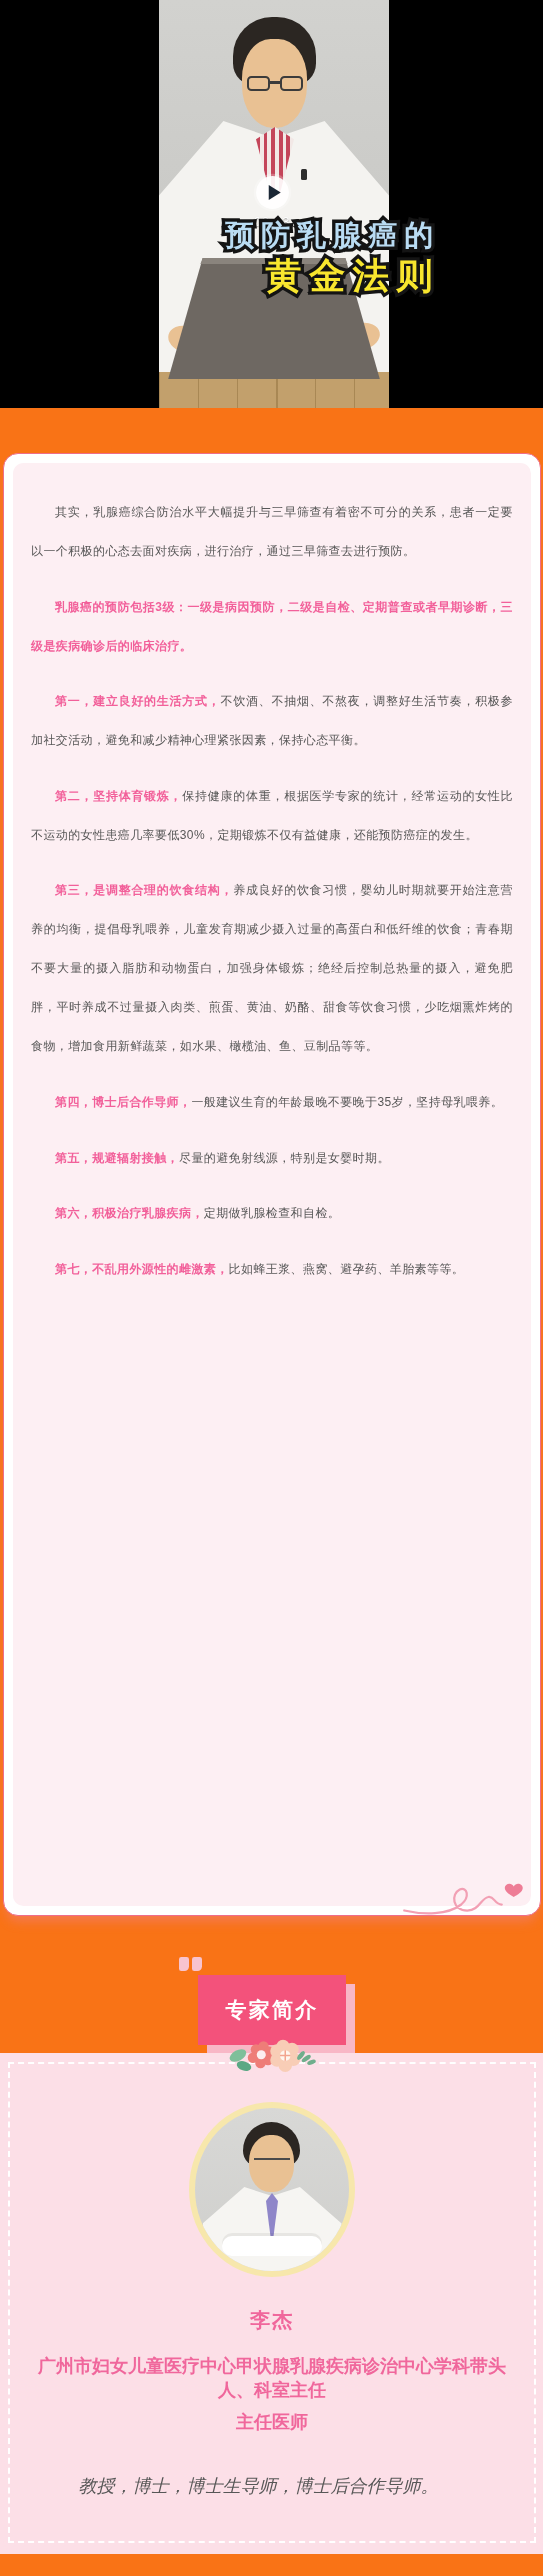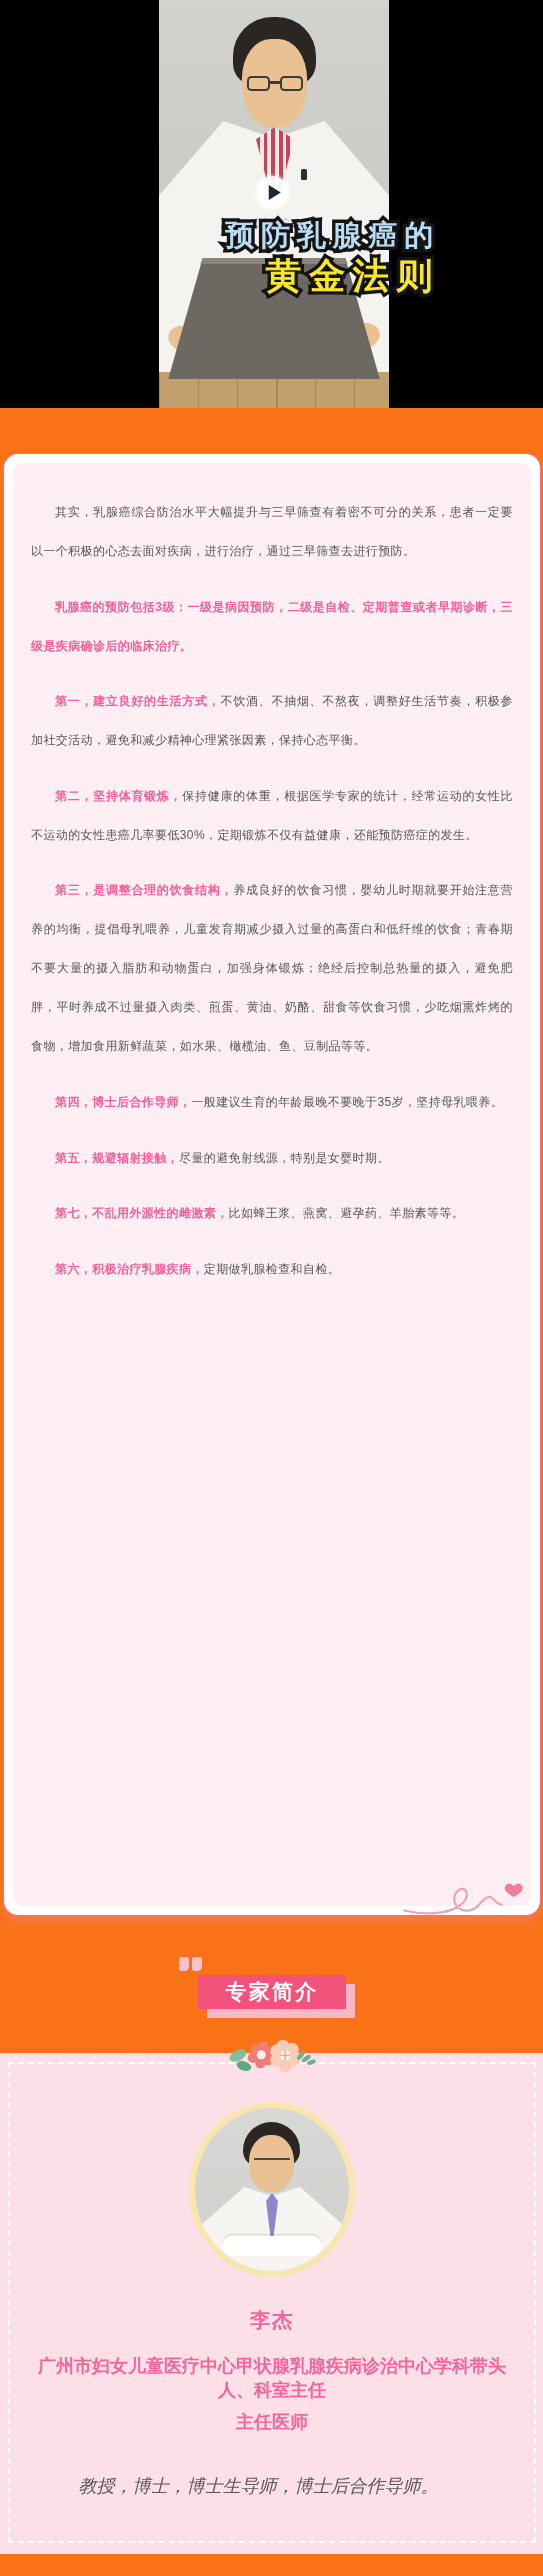--- a/index.html
+++ b/index.html
@@ -67,21 +67,21 @@
   .card-content p{margin:0 0 16.6px 0;font-size:12px;line-height:39px;letter-spacing:0.4px;
     text-indent:2em;color:#575757;text-align:justify;}
   .seg-pink{color:#f2609a;font-weight:bold;}
   .seg-gray{color:#575757;}
   .signature{position:absolute;right:10.6px;bottom:-6px;z-index:2;}
 
   
   .badge-zone{position:relative;height:137px;}
   .badge-wrap{position:absolute;left:0;top:59px;width:544px;text-align:center;}
   .badge{position:relative;display:inline-block;background:#f3527b;color:#fff;font-size:21px;
-    font-weight:bold;letter-spacing:2.3px;padding:3px 27px;box-shadow:9px 9px 0 0 #f8b7c6;}
+    font-weight:bold;letter-spacing:2.3px;padding:21px 27px;box-shadow:9px 9px 0 0 #f8b7c6;}
   .quote-marks{position:absolute;left:-19.6px;top:-18px;width:26px;height:15px;}
   .quote-marks span{position:absolute;top:0;width:9.8px;height:13.6px;background:#f8c3cf;border-radius:2.3px 2.3px 4.5px 2.3px;}
   .quote-marks span:first-child{left:0;}
   .quote-marks span:last-child{left:13px;}
 
   
   .profile{position:relative;height:501px;background:#fcdfe7;}
   .flowers{position:absolute;left:227px;top:-19.6px;z-index:3;}
   .profile-box{position:absolute;left:7.6px;right:7.6px;top:9px;bottom:10.6px;
     border:2.3px dashed #ffffff;box-sizing:border-box;text-align:center;}
@@ -154,22 +154,22 @@
   <div class="card">
     <div class="card-fill"></div>
     <div class="card-content" id="article-body">
         <p><span class="seg-gray">其实，乳腺癌综合防治水平大幅提升与三早筛查有着密不可分的关系，患者一定要以一个积极的心态去面对疾病，进行治疗，通过三早筛查去进行预防。</span></p>
         <p><span class="seg-pink">乳腺癌的预防包括3级：一级是病因预防，二级是自检、定期普查或者早期诊断，三级是疾病确诊后的临床治疗。</span></p>
         <p><span class="seg-pink">第一，建立良好的生活方式，</span><span class="seg-gray">不饮酒、不抽烟、不熬夜，调整好生活节奏，积极参加社交活动，避免和减少精神心理紧张因素，保持心态平衡。</span></p>
         <p><span class="seg-pink">第二，坚持体育锻炼，</span><span class="seg-gray">保持健康的体重，根据医学专家的统计，经常运动的女性比不运动的女性患癌几率要低30%，定期锻炼不仅有益健康，还能预防癌症的发生。</span></p>
         <p><span class="seg-pink">第三，是调整合理的饮食结构，</span><span class="seg-gray">养成良好的饮食习惯，婴幼儿时期就要开始注意营养的均衡，提倡母乳喂养，儿童发育期减少摄入过量的高蛋白和低纤维的饮食；青春期不要大量的摄入脂肪和动物蛋白，加强身体锻炼；绝经后控制总热量的摄入，避免肥胖，平时养成不过量摄入肉类、煎蛋、黄油、奶酪、甜食等饮食习惯，少吃烟熏炸烤的食物，增加食用新鲜蔬菜，如水果、橄榄油、鱼、豆制品等等。</span></p>
         <p><span class="seg-pink">第四，博士后合作导师，</span><span class="seg-gray">一般建议生育的年龄最晚不要晚于35岁，坚持母乳喂养。</span></p>
         <p><span class="seg-pink">第五，规避辐射接触，</span><span class="seg-gray">尽量的避免射线源，特别是女婴时期。</span></p>
+        <p><span class="seg-pink">第六，积极治疗乳腺疾病，</span><span class="seg-gray">定期做乳腺检查和自检。</span></p>
         <p><span class="seg-pink">第七，不乱用外源性的雌激素，</span><span class="seg-gray">比如蜂王浆、燕窝、避孕药、羊胎素等等。</span></p>
-        <p><span class="seg-pink">第六，积极治疗乳腺疾病，</span><span class="seg-gray">定期做乳腺检查和自检。</span></p>
       </div>
     <svg class="signature" width="128" height="42" viewBox="0 0 170 56">
       <path d="M4,42 C30,48 62,48 80,34 C92,24 88,10 78,14 C66,20 68,42 88,42 C104,42 106,26 116,24 C124,22 124,34 134,34" fill="none" stroke="#f2a0b4" stroke-width="3" stroke-linecap="round"></path>
       <path d="M150,10 c3,-6 12,-4 12,2 c0,5 -7,9 -12,12 c-5,-3 -12,-7 -12,-12 c0,-6 9,-8 12,-2 z" fill="#ee7d96"></path>
     </svg>
   </div>
 
   <div class="badge-zone">
     <div class="badge-wrap">
       <div class="badge">

